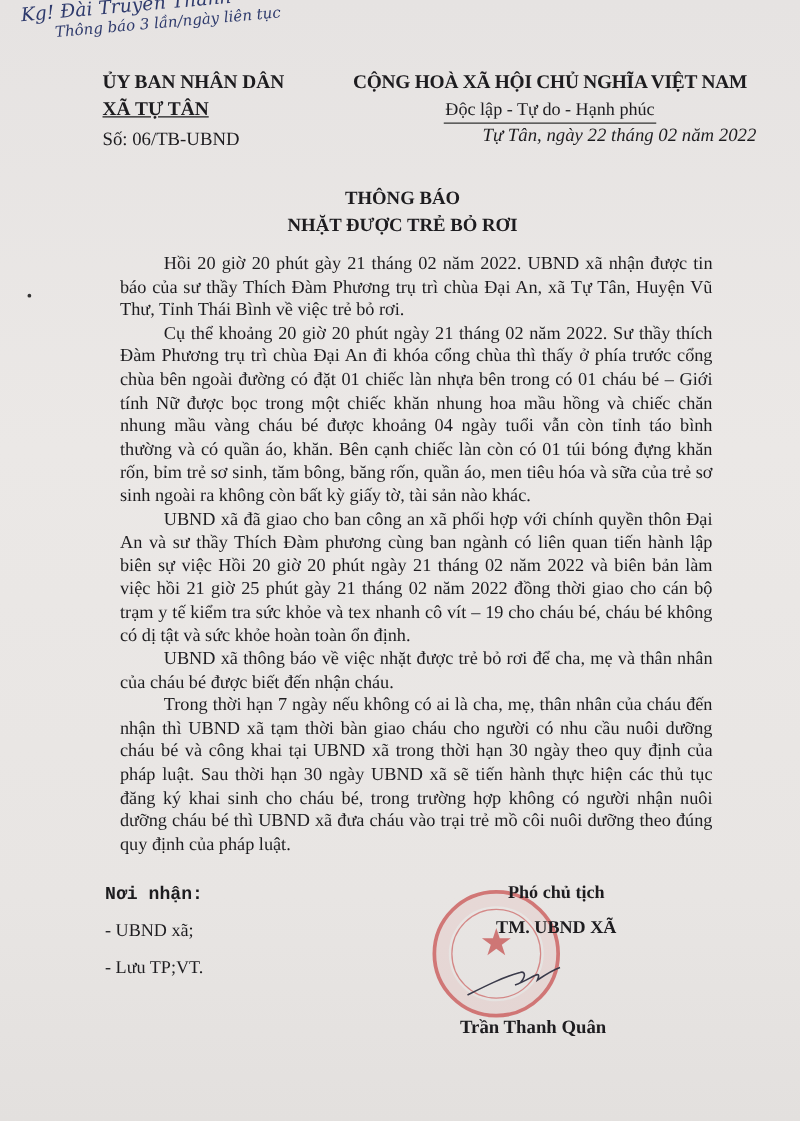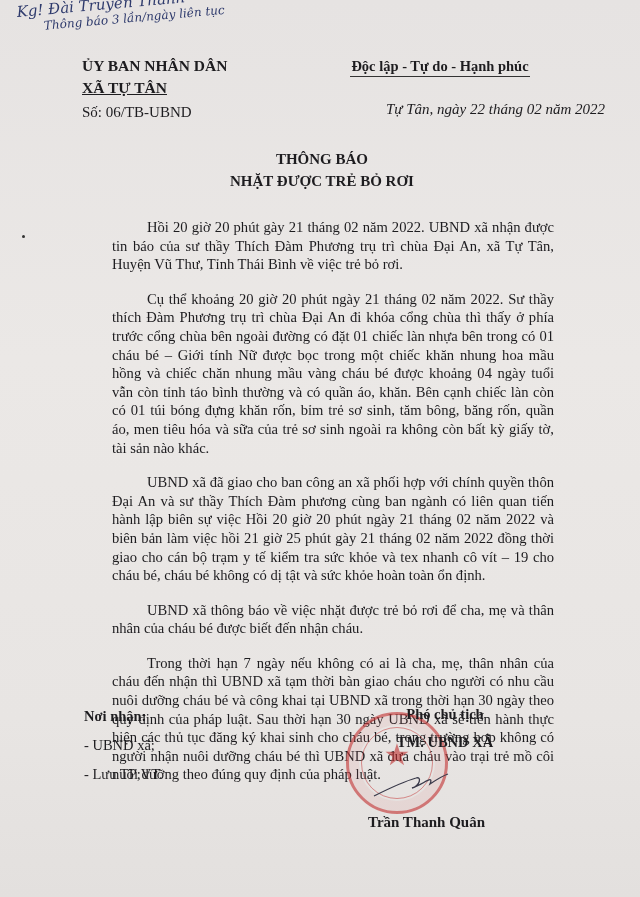--- a/index.html
+++ b/index.html
@@ -26,37 +26,37 @@
       font-size: 15.5px; font-weight: bold; line-height: 22px;
     }
     .hdr-left .agency { font-weight: bold; }
     .hdr-left .commune { text-decoration: underline; font-weight: bold; }
     .hdr-left .docno { font-weight: normal; font-size: 15px; margin-top: 2px; }
     .hdr-right {
       position: absolute; left: 250px; top: 55px; width: 380px; text-align: center;
       font-size: 15.5px; line-height: 22px;
     }
     .hdr-right .nation { font-weight: bold; letter-spacing: -0.2px; }
-    .hdr-right .motto { font-weight: bold; font-size: 14.5px; display: inline-block; border-bottom: 1px solid #333; padding: 0 1px; line-height: 20px; }
+    .hdr-right .motto { font-weight: normal; font-size: 14.5px; display: inline-block; border-bottom: 1px solid #333; padding: 0 1px; line-height: 20px; }
     .date-line {
       position: absolute; left: 386px; top: 101px; font-style: italic; font-size: 15px;
     }
     .title {
       position: absolute; left: 0; width: 640px; top: 148px; text-align: center;
       font-weight: bold; font-size: 15px; line-height: 22px; padding-left: 4px; box-sizing: border-box;
     }
     .body {
       position: absolute; left: 96px; top: 202px; width: 474px;
       font-size: 14.6px; line-height: 18.6px; text-align: justify;
     }
-    .body p { margin: 16px; text-indent: 35px; }
+    .body p { margin: 0; text-indent: 35px; }
     .recipients {
       position: absolute; left: 84px; top: 702px; font-size: 14.5px; line-height: 29px;
     }
-    .recipients .label { font-weight: bold; }
+    .recipients .label { font-weight: bold; font-family: Liberation Mono, monospace; }
     .sign-block {
       position: absolute; left: 360px; top: 700px; width: 170px; text-align: center;
       font-size: 14.5px; font-weight: bold; line-height: 28px;
     }
     .signer {
       position: absolute; left: 368px; top: 814px; font-size: 15px; font-weight: bold;
     }
     .stamp {
       position: absolute; left: 346px; top: 712px; width: 96px; height: 96px;
       border-radius: 50%; border: 3px solid rgba(196, 60, 60, 0.65);
@@ -85,20 +85,21 @@
     <div class="l2">Thông báo 3 lần/ngày liên tục</div>
   </div>
 
   <div class="hdr-left">
     <div class="agency">ỦY BAN NHÂN DÂN</div>
     <div class="commune">XÃ TỰ TÂN</div>
     <div class="docno">Số: 06/TB-UBND</div>
   </div>
 
   <div class="hdr-right">
+    <div class="nation">CỘNG HOÀ XÃ HỘI CHỦ NGHĨA VIỆT NAM</div>
     <div><span class="motto">Độc lập - Tự do - Hạnh phúc</span></div>
   </div>
 
   <div class="date-line">Tự Tân, ngày  22 tháng 02 năm 2022</div>
 
   <div class="title">
     <div>THÔNG BÁO</div>
     <div>NHẶT ĐƯỢC TRẺ BỎ RƠI</div>
   </div>
 

